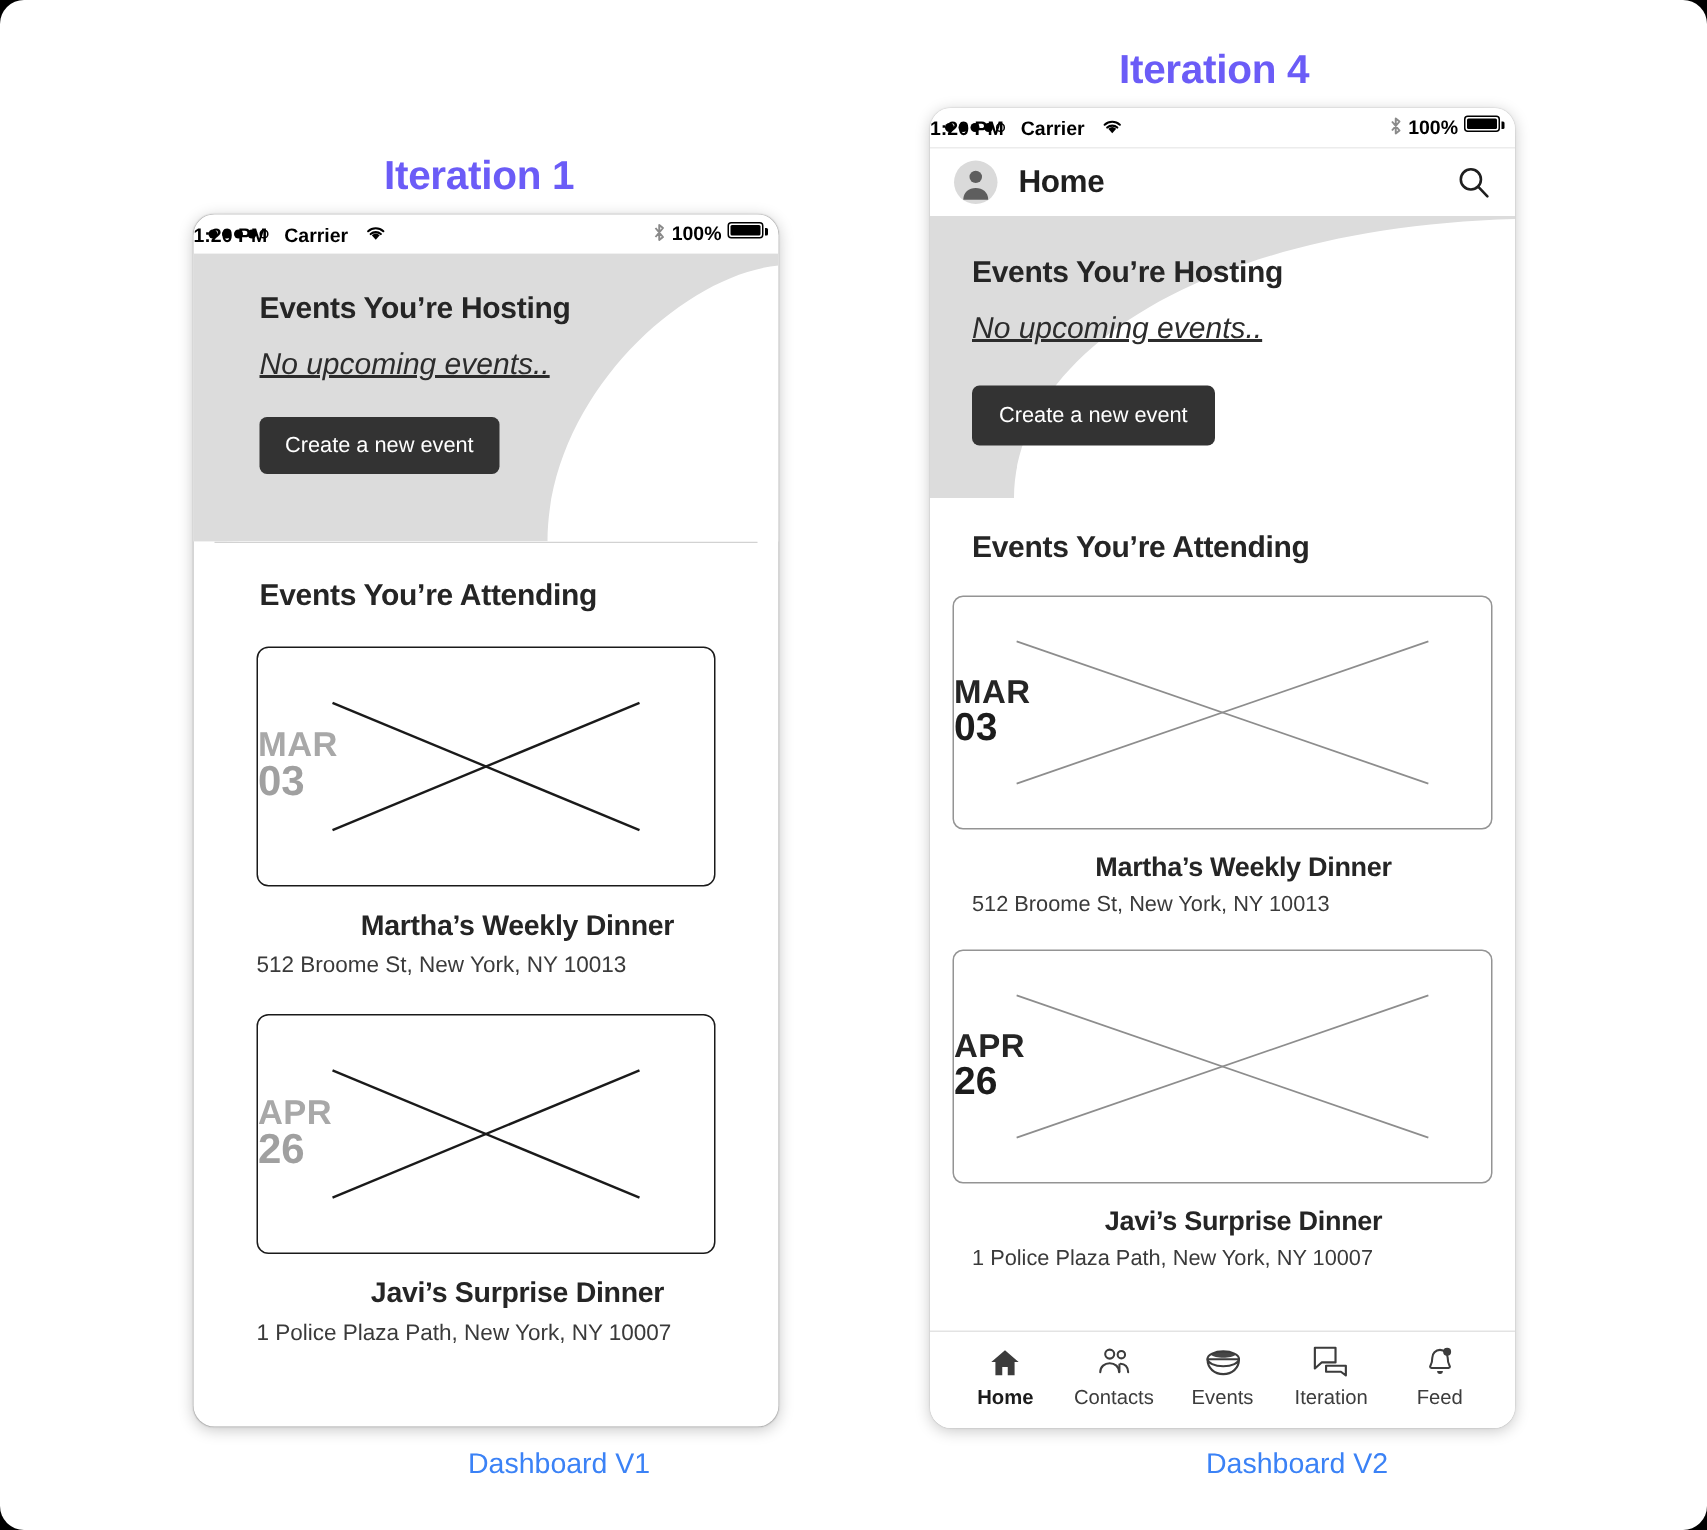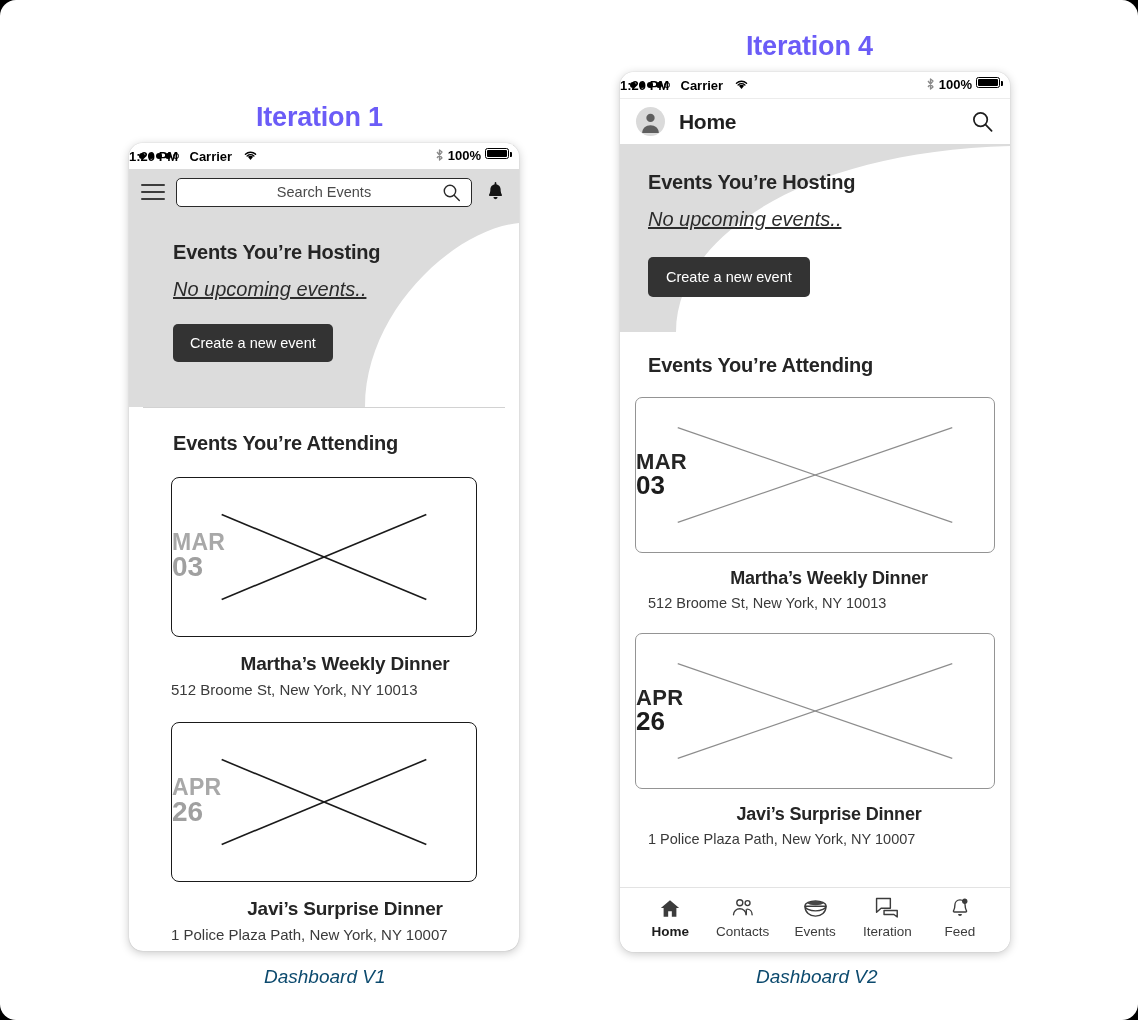--- a/index.html
+++ b/index.html
@@ -31,23 +31,23 @@
     letter-spacing: -0.2px;
     white-space: nowrap;
   }
   #title-1 { left: 256px; top: 102px; }
   #title-2 { left: 746px; top: 31px; }
 
   
   .phone-caption {
     position: absolute;
     font-size: 19px;
-    font-style: italic;
-    color: #0c4a6e;
+    color: #3b82f6;
     white-space: nowrap;
+    margin-left: 48px;
   }
   #cap-1 { left: 264px; top: 966px; }
   #cap-2 { left: 756px; top: 966px; }
 
   
   .phone {
     position: absolute;
     background: #ffffff;
     border-radius: 14px;
     box-shadow: 0 2px 10px rgba(0,0,0,0.22), 0 0 1px rgba(0,0,0,0.30);
@@ -259,43 +259,20 @@
             <path d="M2 4 L7 10 L4.5 12 L4.5 2 L7 4 L2 10" stroke="#8a8a8a" stroke-width="1.3" fill="none" stroke-linejoin="round"></path>
           </svg>
         </span>
         <span class="carrier-label">100%</span>
         <span class="battery">
             <i></i>
           </span>
       </div>
     </div>
 
-    <div class="v1-topbar">
-      <div class="hamburger">
-        <span></span>
-          <span></span>
-          <span></span>
-      </div>
-      <div class="searchbox">
-        <span class="sb-text">Search Events</span>
-        <span class="mag">
-          <svg width="19" height="19" viewBox="0 0 20 20">
-            <circle cx="8.4" cy="8.4" r="6" stroke="#2a2a2a" stroke-width="1.5" fill="none"></circle>
-            <line x1="12.8" y1="12.8" x2="18.2" y2="18.4" stroke="#2a2a2a" stroke-width="1.5" stroke-linecap="round"></line>
-          </svg>
-        </span>
-      </div>
-      <div class="bell-btn">
-        <svg width="19" height="21" viewBox="0 0 20 22">
-          <path d="M10 2.2 c-3.1 0-5.4 2.4-5.4 5.5 0 4.3-1.5 5.4-1.5 6.3 0 .5.4.8 1 .8 h11.8 c.6 0 1-.3 1-.8 0-.9-1.5-2-1.5-6.3 0-3.1-2.3-5.5-5.4-5.5z" fill="#141414"></path>
-          <rect x="9.1" y="0" width="1.8" height="3" rx="0.9" fill="#141414"></rect>
-          <path d="M7.8 15.8 h4.4 a2.2 2.2 0 0 1-4.4 0z" fill="#141414"></path>
-        </svg>
-      </div>
-    </div>
 
     <div class="hero" id="hero-1">
       <div class="hero-bg">
         <svg width="390" height="192" viewBox="0 0 390 192" preserveAspectRatio="none">
           <path d="M0,0 H390 V2 C270,8 110,78 26,192 H0 Z" fill="#dcdcdc"></path>
           <path d="M0,0 H390 V0 C300,10 140,80 30,192 H0 Z" fill="#dcdcdc"></path>
           <path d="M0,0 H390 V4 C268,14 104,86 22,192 H0 Z" fill="#dcdcdc"></path>
           <path d="M0,0 H390 V192 H140 C120,110 70,40 0,20 Z" fill="#dcdcdc" opacity="0"></path>
           <path d="M390,0 H0 V192 H236 C236,96 326,14 390,8 Z" fill="#dcdcdc"></path>
         </svg>

